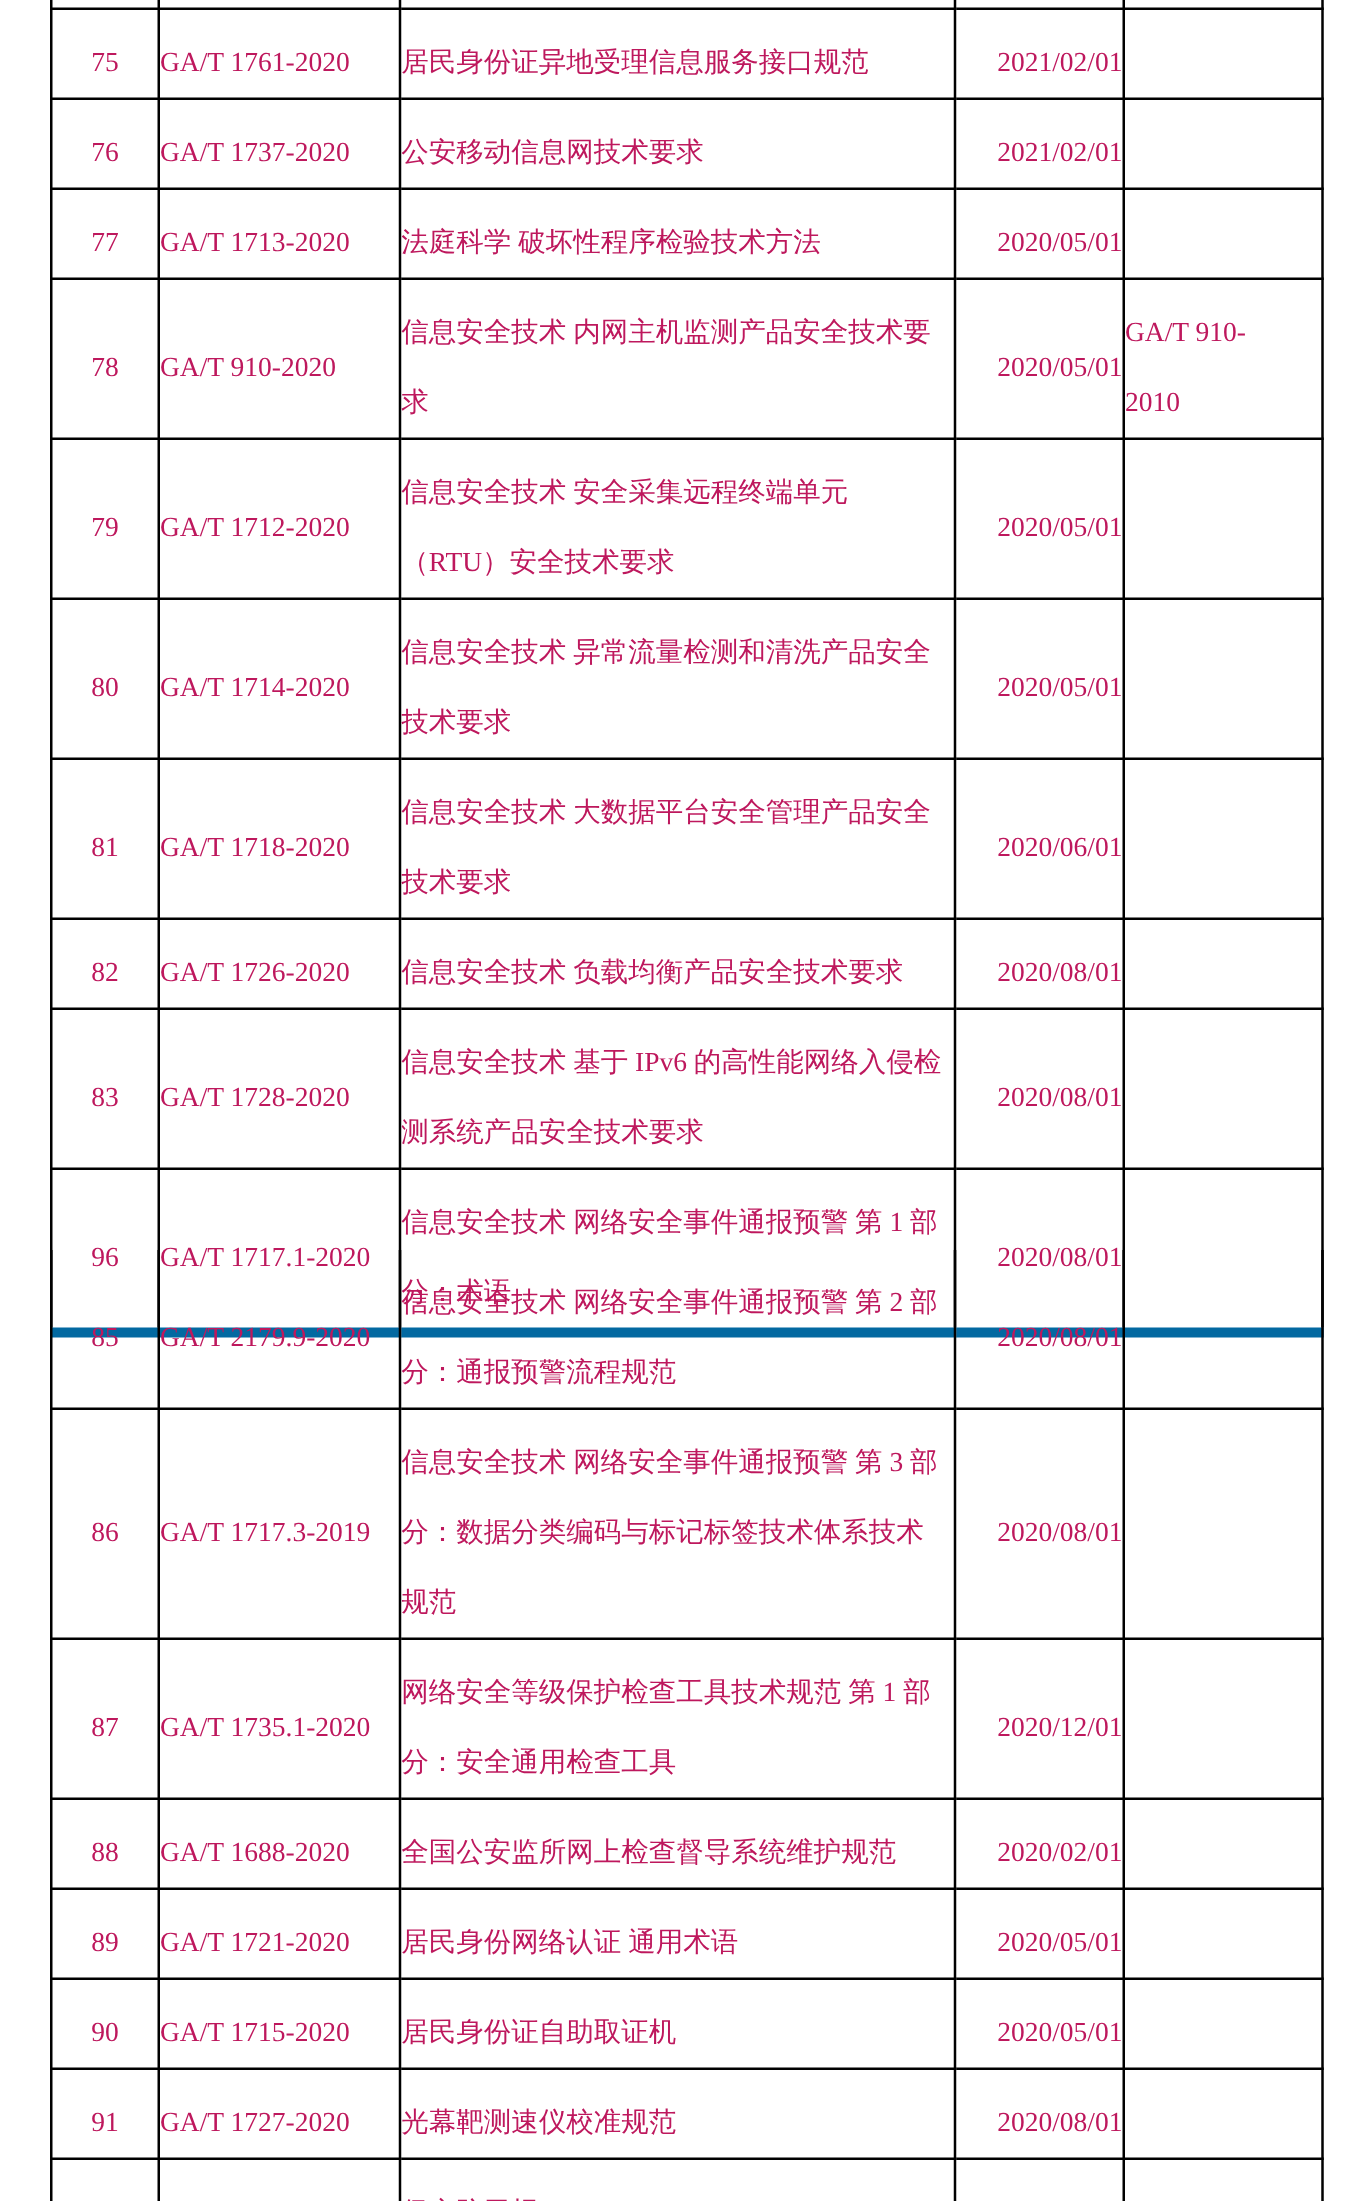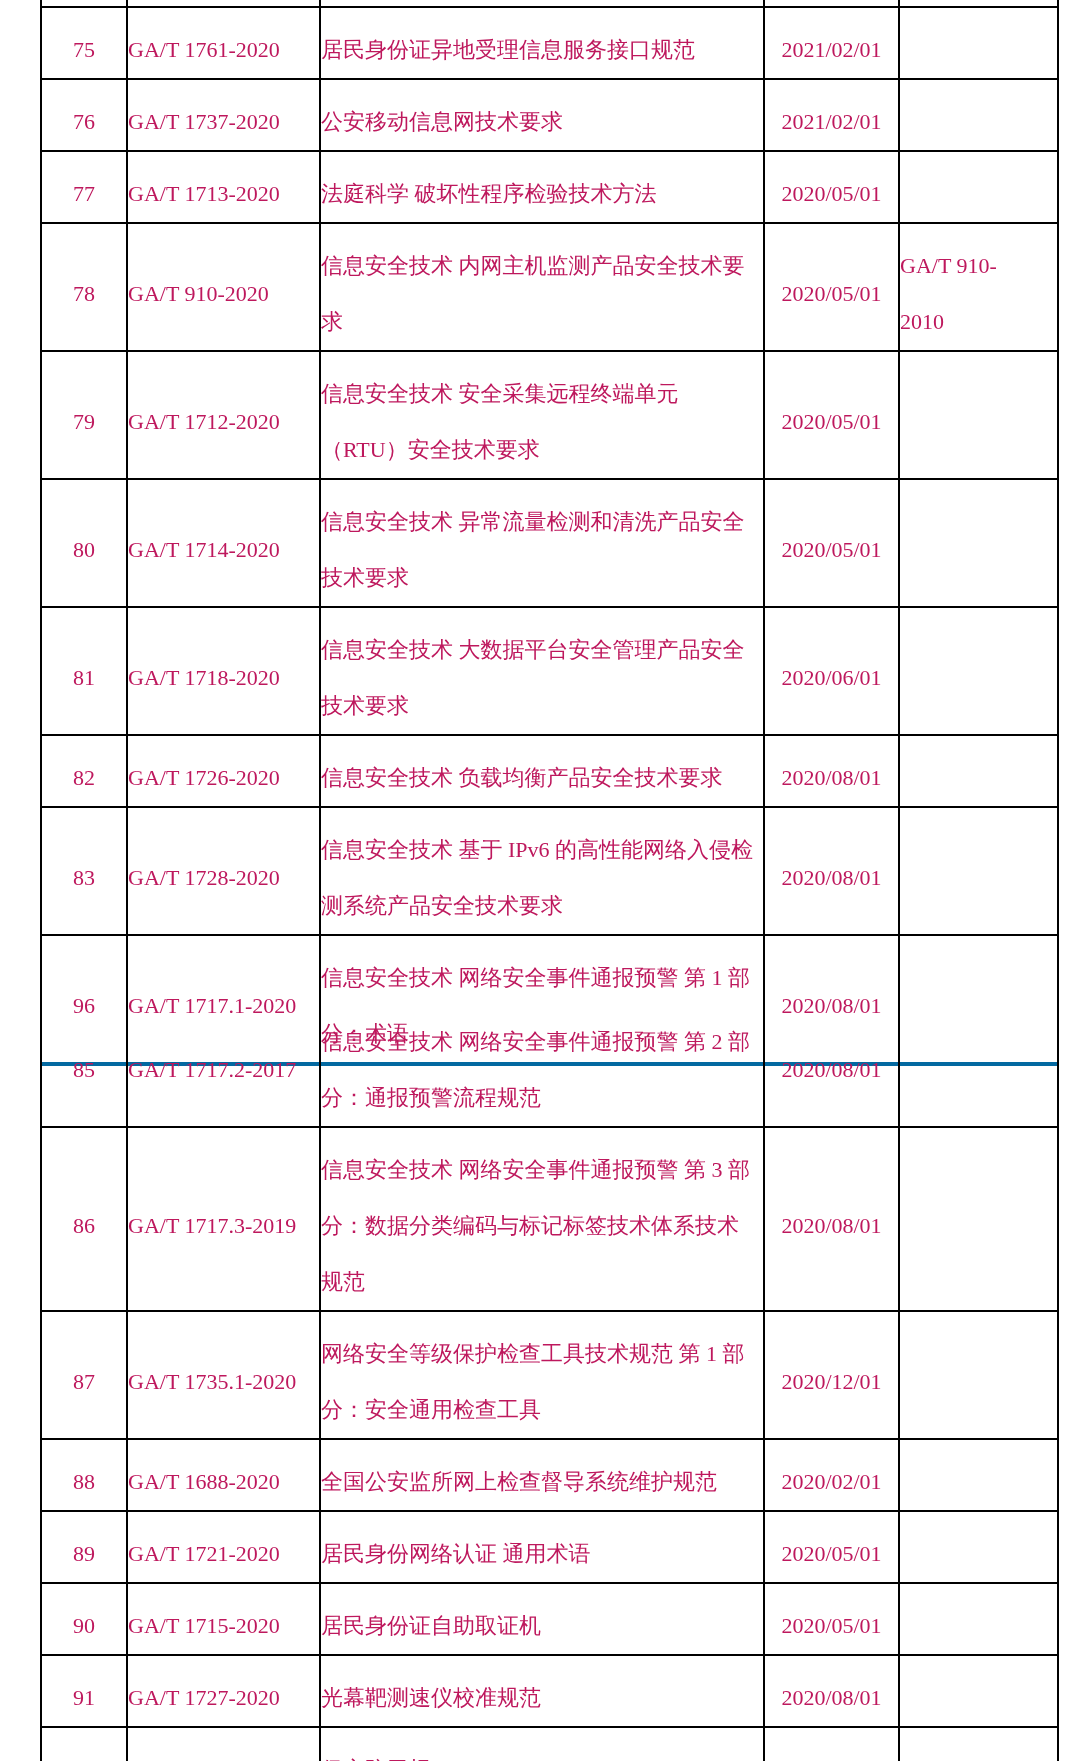--- a/index.html
+++ b/index.html
@@ -24,24 +24,24 @@
     border:2px solid #000000;
     vertical-align:middle;
     padding:14px 0 0 0;
     line-height:56px;
     overflow:hidden;
     word-break:break-all;
   }
   td.c-num{text-align:center;}
   td.c-std{padding-left:12px;}
   td.c-name{padding-left:12px;padding-right:6px;}
-  td.c-date{text-align:center;}
+  td.c-date{text-align:right;}
   td.c-rep{padding-left:12px;padding-right:6px;}
   tr.stub td{padding:0;border-top:none;}
-  table.seg1 tr.seg-last td{border-bottom:4px solid #0369a1;margin-top:16px;}
+  table.seg1 tr.seg-last td{border-bottom:8px solid #0369a1;margin-top:16px;}
   table.seg2 tr.seg-first td{border-top:none;}
   .name-line{display:block;}
 </style>
 </head>
 <body>
 
 <div class="page">
   <table class="seg seg1" style="top:0px;">
     <colgroup>
       <col style="width:86px">
@@ -164,21 +164,21 @@
     <colgroup>
       <col style="width:86px">
         <col style="width:193px">
         <col style="width:444px">
         <col style="width:135px">
         <col style="width:159px">
     </colgroup>
     <tbody id="seg2-body">
         <tr class="seg-first" style="height: 98px;">
           <td class="c-num">85</td>
-          <td class="c-std">GA/T 1717.2-2017</td>
+          <td class="c-std">GA/T 2179.9-2020</td>
           <td class="c-name">
             <div class="name-line">信息安全技术 网络安全事件通报预警 第 2 部</div>
             <div class="name-line">分：通报预警流程规范</div>
           </td>
           <td class="c-date">2020/08/01</td>
           <td class="c-rep"></td>
         </tr>
         <tr style="height: 170px;">
           <td class="c-num">86</td>
           <td class="c-std">GA/T 1717.3-2019</td>

